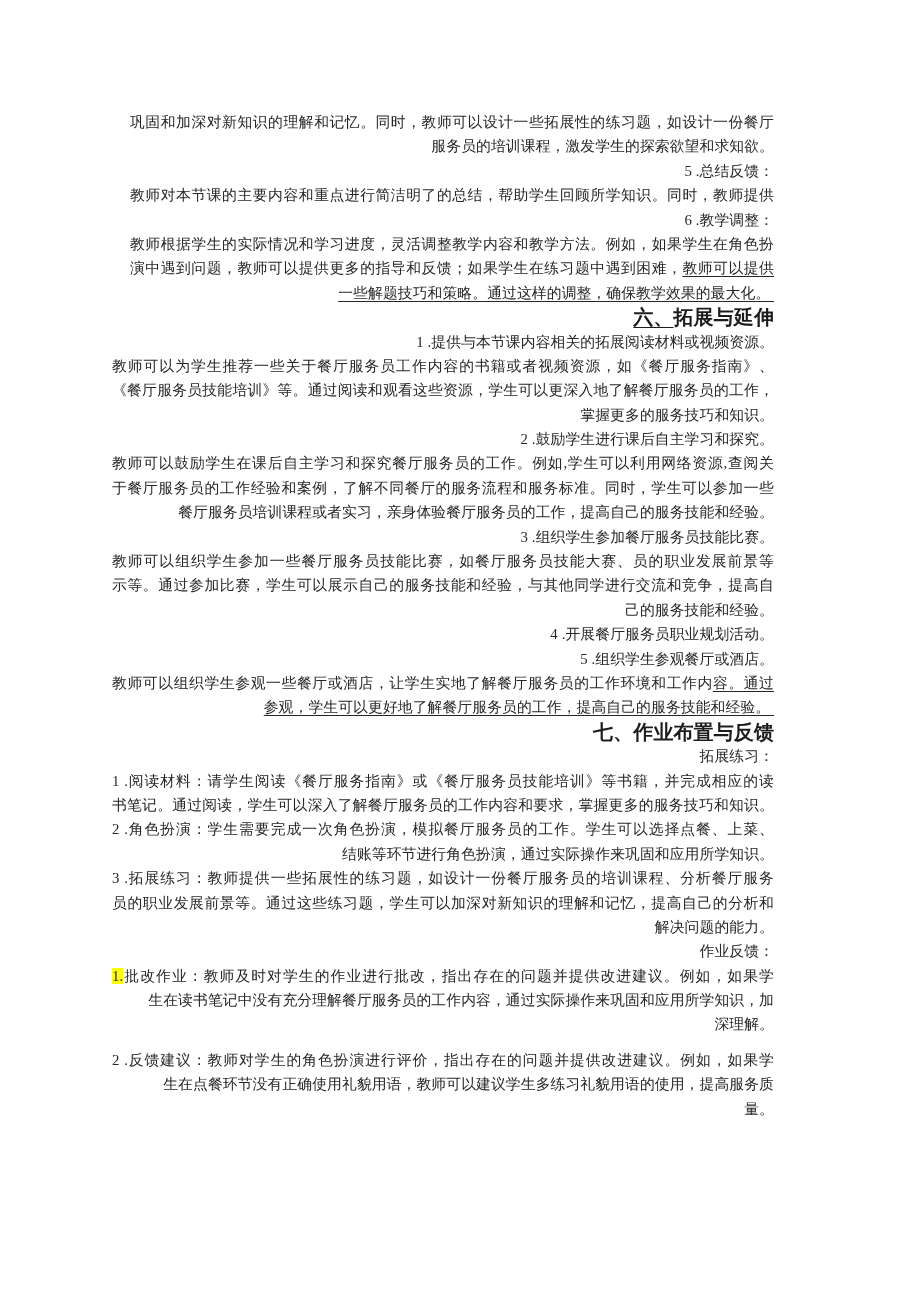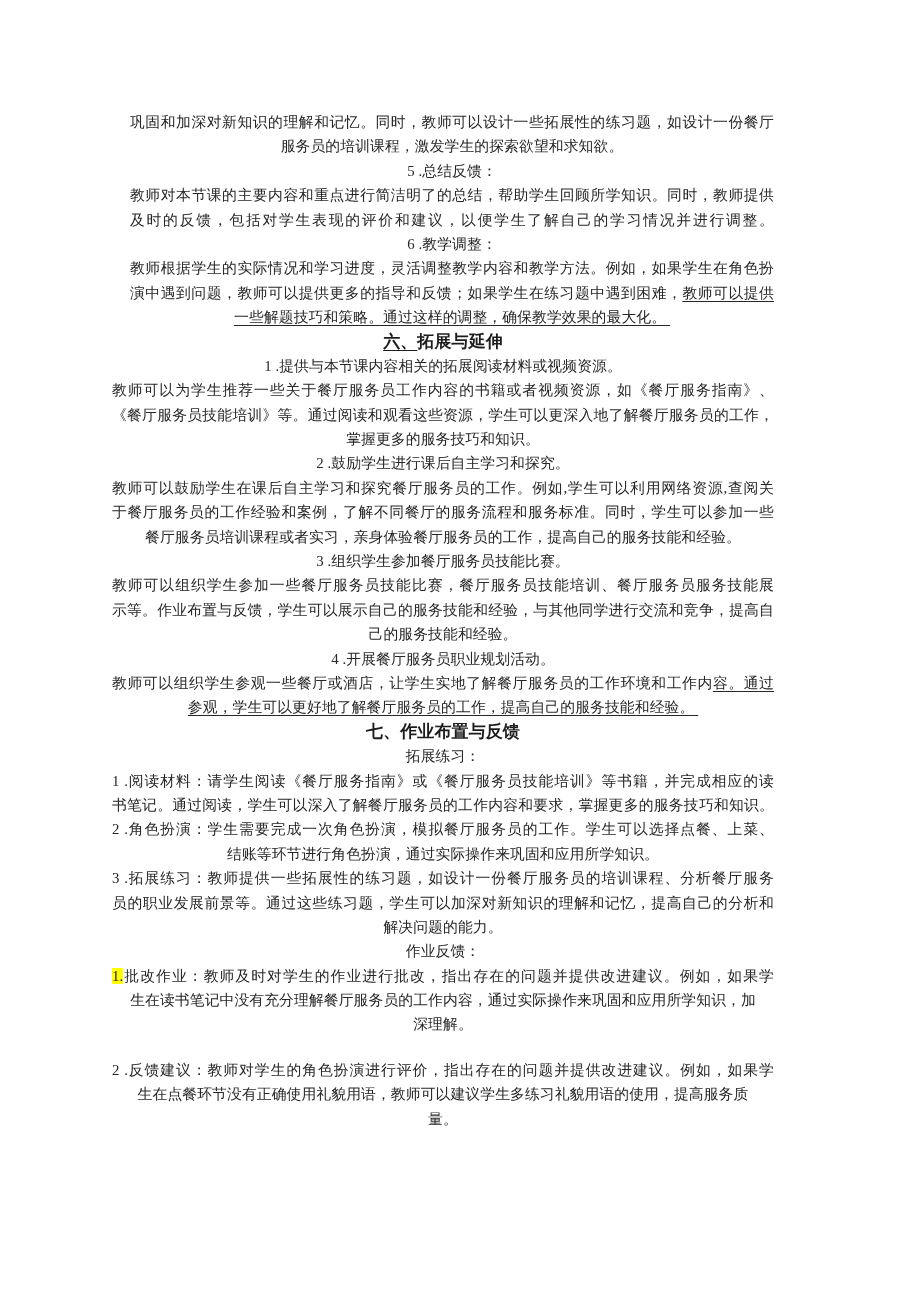--- a/index.html
+++ b/index.html
@@ -7,47 +7,46 @@
   body{
     width:920px;height:1301px;background:#ffffff;position:relative;
     font-family:"Liberation Serif","DejaVu Serif",serif;
     color:#262626;overflow:hidden;
   }
   .doc{
     position:absolute;left:112px;top:110px;width:662px;
   }
   .block{margin:0;padding:0;}
   .block.indent{padding-left:18px;}
-  .block.gap-top{margin-top:21px;}
+  .block.gap-top{margin-top:11px;}
   .line{
     font-size:14.8px;line-height:24.4px;height:24.4px;overflow:hidden;
-    letter-spacing:0.1px;white-space:normal;text-align:center;
+    letter-spacing:0.1px;white-space:normal;text-align:right;
   }
   .line.j{text-align:justify;text-align-last:justify;}
   .block.heading .line{
     font-family:"Liberation Sans","DejaVu Sans",sans-serif;
-    font-weight:700;font-size:17px;color:#1c1c1c;
+    font-weight:700;font-size:20px;color:#1c1c1c;
   }
   .u{text-decoration:underline;text-decoration-thickness:1.2px;text-underline-offset:3px;}
   .hl{background:#ffff00;}
 </style>
 </head>
 <body>
 
 <div class="doc">
     <div class="block indent">
       <div class="line j"><span>巩固和加深对新知识的理解和记忆。同时，教师可以设计一些拓展性的练习题，如设计一份餐厅</span></div>
       <div class="line"><span>服务员的培训课程，激发学生的探索欲望和求知欲。</span></div>
     </div>
     <div class="block indent">
       <div class="line"><span>5 .总结反馈：</span></div>
     </div>
     <div class="block indent">
       <div class="line j"><span>教师对本节课的主要内容和重点进行简洁明了的总结，帮助学生回顾所学知识。同时，教师提供</span></div>
-      <div class="line j"><span>及时的反馈，包括对学生表现的评价和建议，以便学生了解自己的学习情况并进行调整。</span></div>
     </div>
     <div class="block indent">
       <div class="line"><span>6 .教学调整：</span></div>
     </div>
     <div class="block indent">
       <div class="line j"><span>教师根据学生的实际情况和学习进度，灵活调整教学内容和教学方法。例如，如果学生在角色扮</span></div>
       <div class="line j"><span>演中遇到问题，教师可以提供更多的指导和反馈；如果学生在练习题中遇到困难，</span><span class="u">教师可以提供</span></div>
       <div class="line"><span class="u">一些解题技巧和策略。通过这样的调整，确保教学效果的最大化。&nbsp;</span></div>
     </div>
     <div class="block heading">
@@ -66,26 +65,29 @@
     </div>
     <div class="block">
       <div class="line j"><span>教师可以鼓励学生在课后自主学习和探究餐厅服务员的工作。例如,学生可以利用网络资源,查阅关</span></div>
       <div class="line j"><span>于餐厅服务员的工作经验和案例，了解不同餐厅的服务流程和服务标准。同时，学生可以参加一些</span></div>
       <div class="line"><span>餐厅服务员培训课程或者实习，亲身体验餐厅服务员的工作，提高自己的服务技能和经验。</span></div>
     </div>
     <div class="block">
       <div class="line"><span>3 .组织学生参加餐厅服务员技能比赛。</span></div>
     </div>
     <div class="block">
-      <div class="line j"><span>教师可以组织学生参加一些餐厅服务员技能比赛，餐厅服务员技能培训、餐厅服务员服务技能展</span></div>
-      <div class="line j"><span>示等。作业布置与反馈，学生可以展示自己的服务技能和经验，与其他同学进行交流和竞争，提高自</span></div>
+      <div class="line j"><span>教师可以组织学生参加一些餐厅服务员技能比赛，如餐厅服务员技能大赛、员的职业发展前景等</span></div>
+      <div class="line j"><span>示等。通过参加比赛，学生可以展示自己的服务技能和经验，与其他同学进行交流和竞争，提高自</span></div>
       <div class="line"><span>己的服务技能和经验。</span></div>
     </div>
     <div class="block">
       <div class="line"><span>4 .开展餐厅服务员职业规划活动。</span></div>
+    </div>
+    <div class="block">
+      <div class="line"><span>5 .组织学生参观餐厅或酒店。</span></div>
     </div>
     <div class="block">
       <div class="line j"><span>教师可以组织学生参观一些餐厅或酒店，让学生实地了解餐厅服务员的工作环境和工作内</span><span class="u">容。通过</span></div>
       <div class="line"><span class="u">参观，学生可以更好地了解餐厅服务员的工作，提高自己的服务技能和经验。&nbsp;</span></div>
     </div>
     <div class="block heading">
       <div class="line"><span>七、作业布置与反馈</span></div>
     </div>
     <div class="block">
       <div class="line"><span>拓展练习：</span></div>

